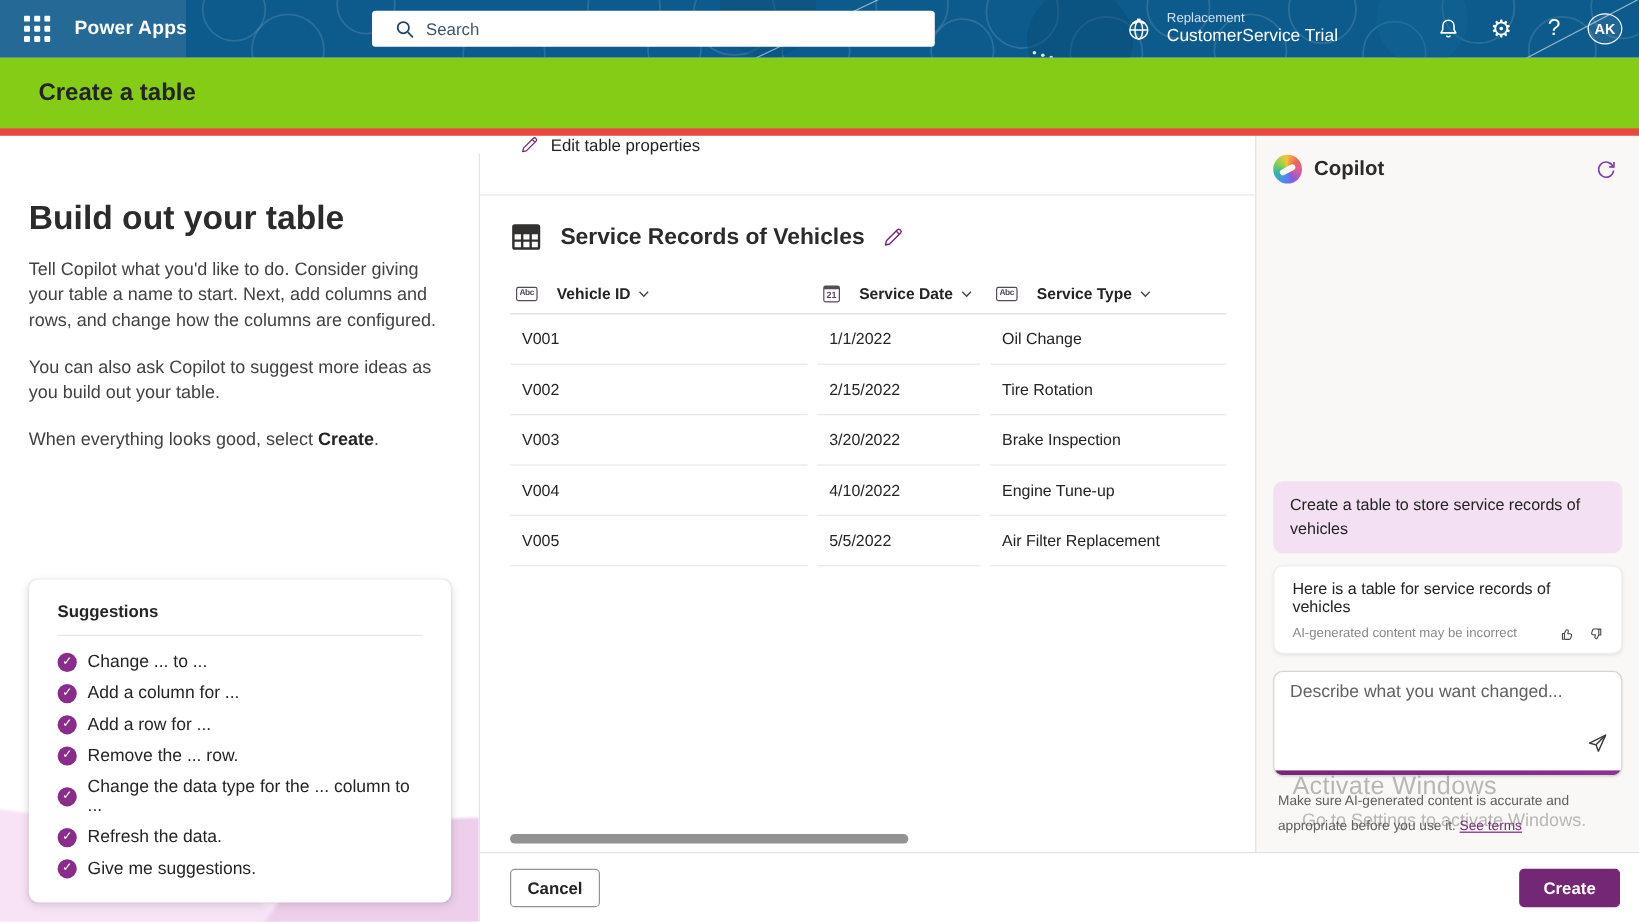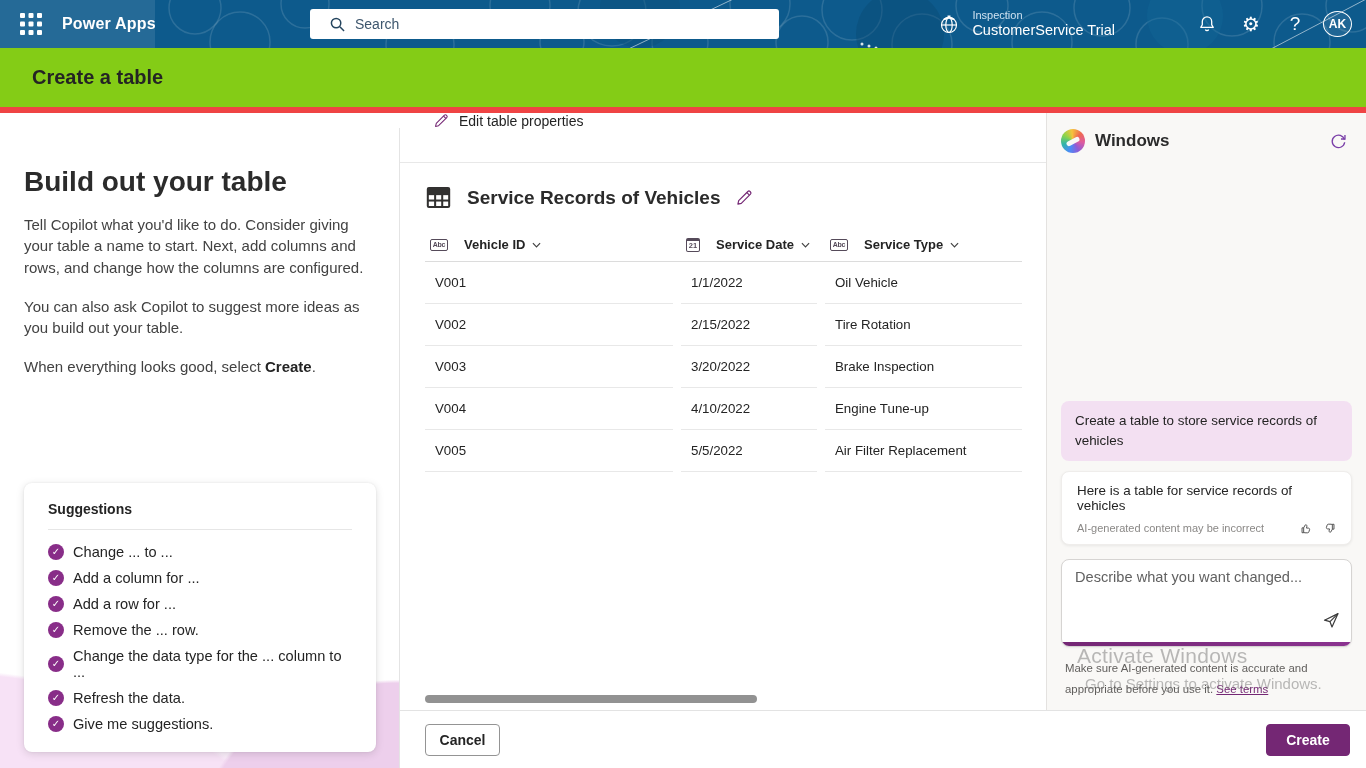--- a/index.html
+++ b/index.html
@@ -175,21 +175,21 @@
   <div class="topbar-right">
     <div class="env">
       <svg width="22" height="22" viewBox="0 0 22 22" fill="none" stroke="#fff" stroke-width="1.2">
         <circle cx="11" cy="12" r="7.5"></circle>
         <ellipse cx="11" cy="12" rx="3.2" ry="7.5"></ellipse>
         <line x1="3.5" y1="12" x2="18.5" y2="12"></line>
         <path d="M6 6.5 Q11 3 16 6.5" stroke-width="2"></path>
         <rect x="9.5" y="2.5" width="3" height="2.5" fill="#fff" stroke="none"></rect>
       </svg>
       <div class="env-texts">
-        <div class="env-label">Inspection</div>
+        <div class="env-label">Replacement</div>
         <div class="env-name">CustomerService Trial</div>
       </div>
     </div>
     <div class="top-icon-btn">
       <svg width="20" height="20" viewBox="0 0 20 20" fill="none" stroke="#fff" stroke-width="1.3">
         <path d="M10 2.8a4.7 4.7 0 0 0-4.7 4.7v3.2L3.8 13.4h12.4l-1.5-2.7V7.5A4.7 4.7 0 0 0 10 2.8z" stroke-linejoin="round"></path>
         <path d="M8.4 15.5a1.7 1.7 0 0 0 3.2 0"></path>
       </svg>
     </div>
     <div class="top-icon-btn">
@@ -299,21 +299,21 @@
         <span class="col-label">Service Type</span>
         <svg class="chev" width="9" height="6" viewBox="0 0 10 6" fill="none" stroke="#424242" stroke-width="1.3">
             <path d="M1 1l4 4 4-4"></path>
           </svg>
       </div>
     </div>
 
     <div class="trow">
       <div class="td col-1">V001</div>
       <div class="td col-2">1/1/2022</div>
-      <div class="td col-3">Oil Vehicle</div>
+      <div class="td col-3">Oil Change</div>
     </div>
     <div class="trow">
       <div class="td col-1">V002</div>
       <div class="td col-2">2/15/2022</div>
       <div class="td col-3">Tire Rotation</div>
     </div>
     <div class="trow">
       <div class="td col-1">V003</div>
       <div class="td col-2">3/20/2022</div>
       <div class="td col-3">Brake Inspection</div>
@@ -329,21 +329,21 @@
       <div class="td col-3">Air Filter Replacement</div>
     </div>
   </div>
 
   <div class="hscrollbar"></div>
 </main>
 
 <aside class="copilot-panel">
   <div class="copilot-header">
     <div class="copilot-logo"></div>
-    <span class="copilot-title">Windows</span>
+    <span class="copilot-title">Copilot</span>
     <div class="copilot-refresh">
       <svg width="19" height="19" viewBox="0 0 20 20" fill="none" stroke="#7a3fa8" stroke-width="1.4">
         <path d="M16.3 8a6.6 6.6 0 1 0 .2 2.8"></path>
         <path d="M16.8 3.2v4.2h-4.2"></path>
       </svg>
     </div>
   </div>
 
   <div class="msg-user">Create a table to store service records of vehicles</div>
 

